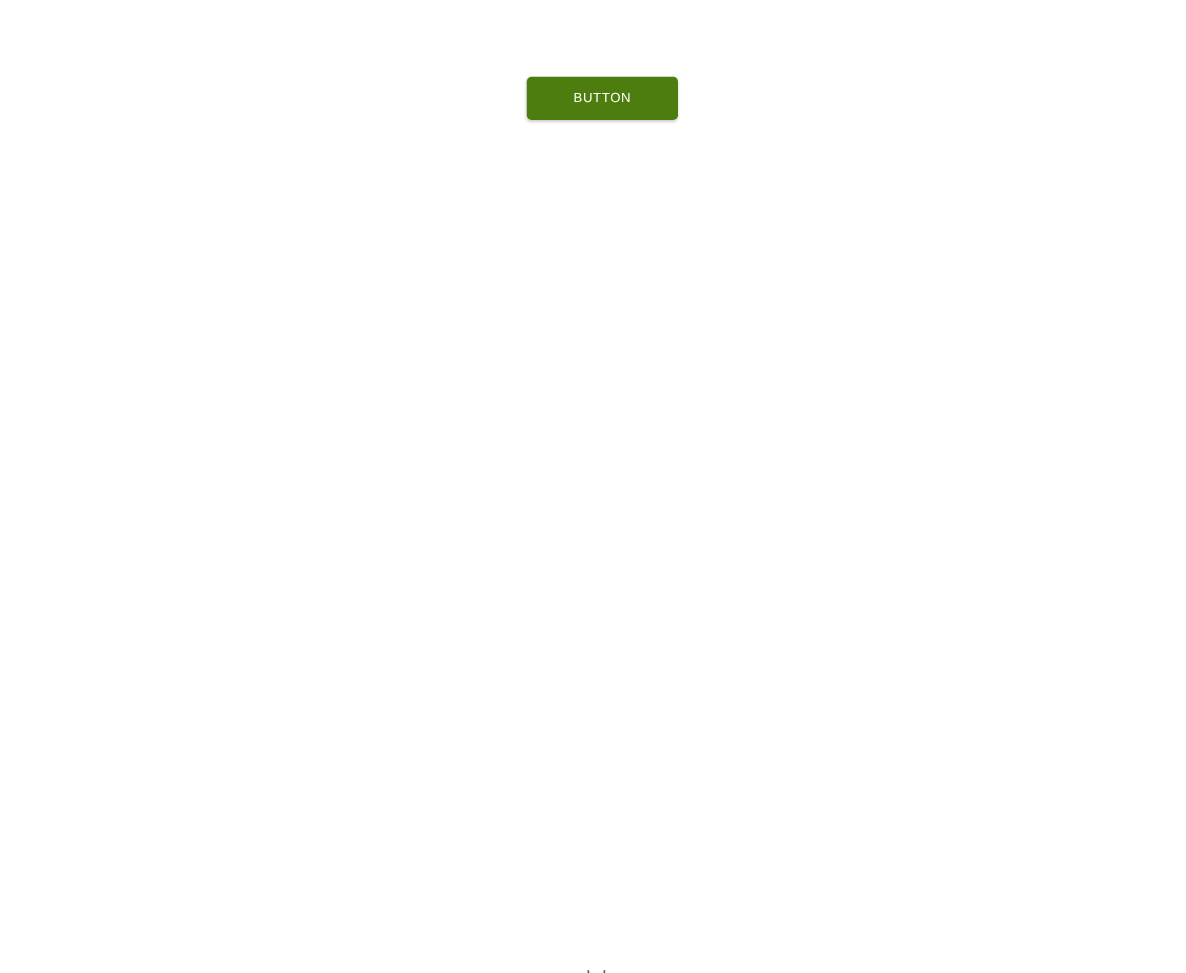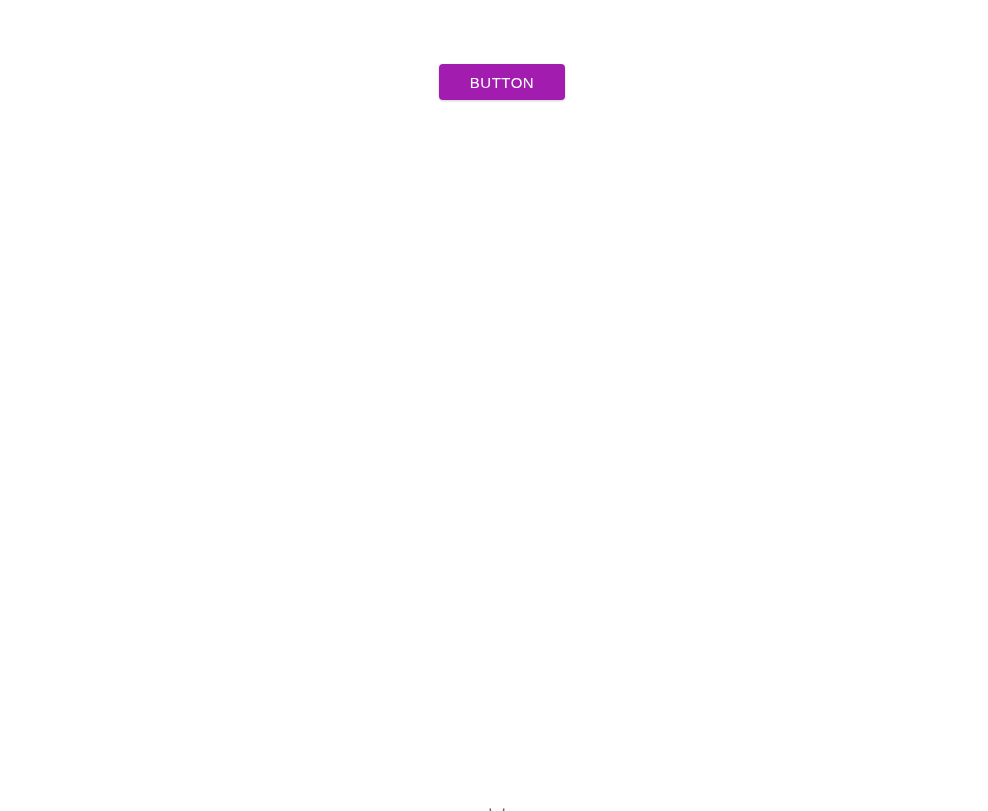--- a/index.html
+++ b/index.html
@@ -15,25 +15,25 @@
       font-family: -apple-system, BlinkMacSystemFont, "Segoe UI", Roboto, "Helvetica Neue", Arial, sans-serif;
       position: relative;
     }
     
     .button-primary {
       position: absolute;
       left: 439px;
       top: 64px;
       width: 126px;
       height: 36px;
-      background: #a21caf;
+      background: #4d7c0f;
       color: #ffffff;
       border: none;
       border-radius: 4px;
-      font-size: 15px;
+      font-size: 11px;
       font-weight: 500;
       letter-spacing: 0.5px;
       text-transform: uppercase;
       cursor: pointer;
       display: flex;
       align-items: center;
       justify-content: center;
       box-shadow: 0 1px 3px rgba(0,0,0,0.12), 0 1px 2px rgba(0,0,0,0.08);
     }
     

